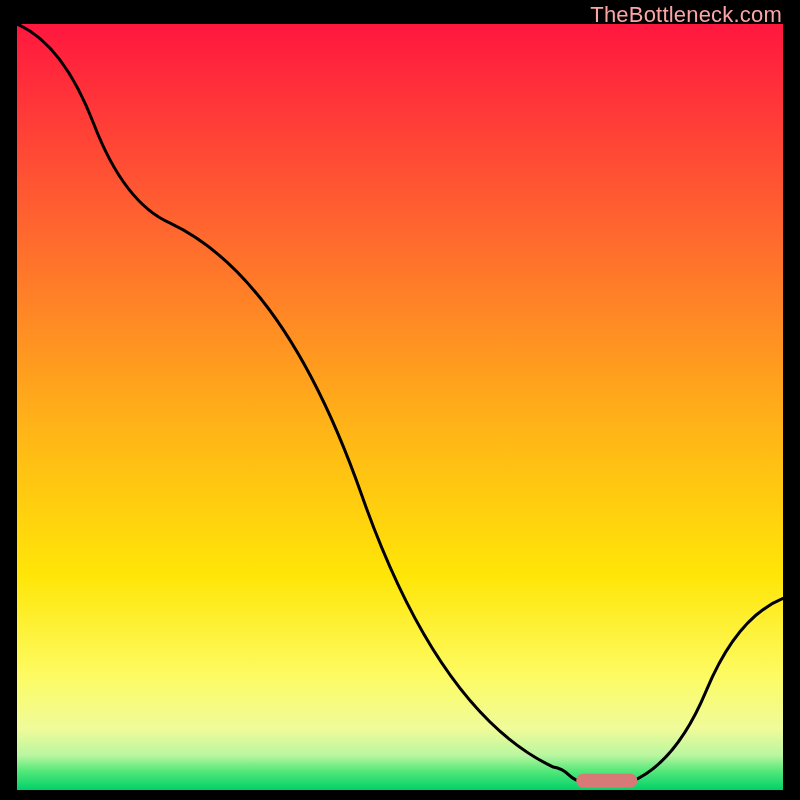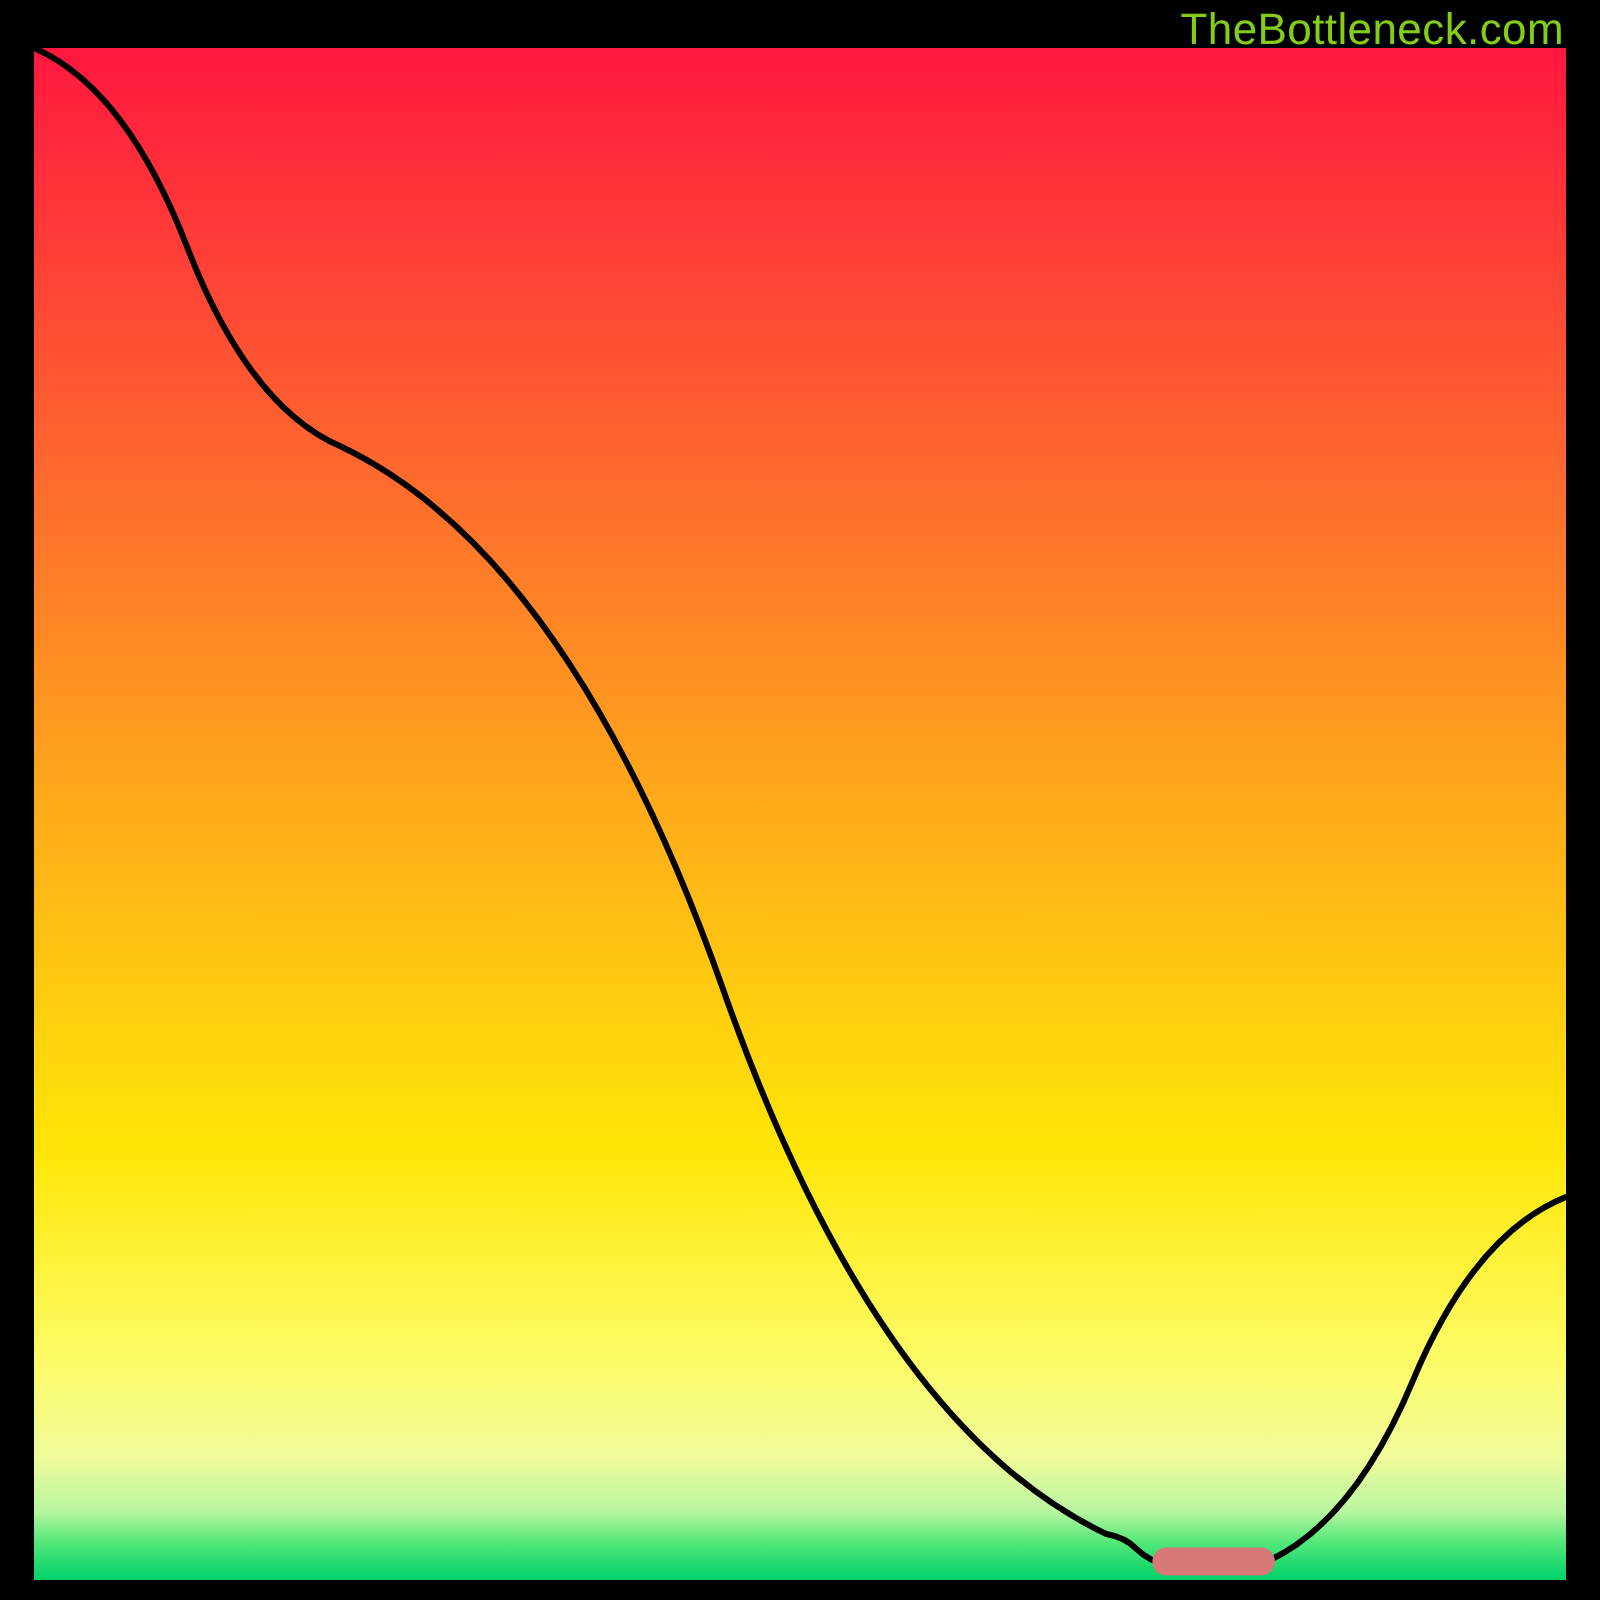--- a/index.html
+++ b/index.html
@@ -23,21 +23,21 @@
     position: absolute;
     inset: 0;
     width: 766px;
     height: 766px;
     display: block;
   }
   .watermark {
     position: absolute;
     top: 2px;
     right: 18px;
-    color: #84cc16;
+    color: #fca5a5;
     font-size: 22px;
     font-weight: 400;
     letter-spacing: 0.2px;
     user-select: none;
   }
 </style>
 </head>
 <body>
 
 <div class="watermark">TheBottleneck.com</div>

